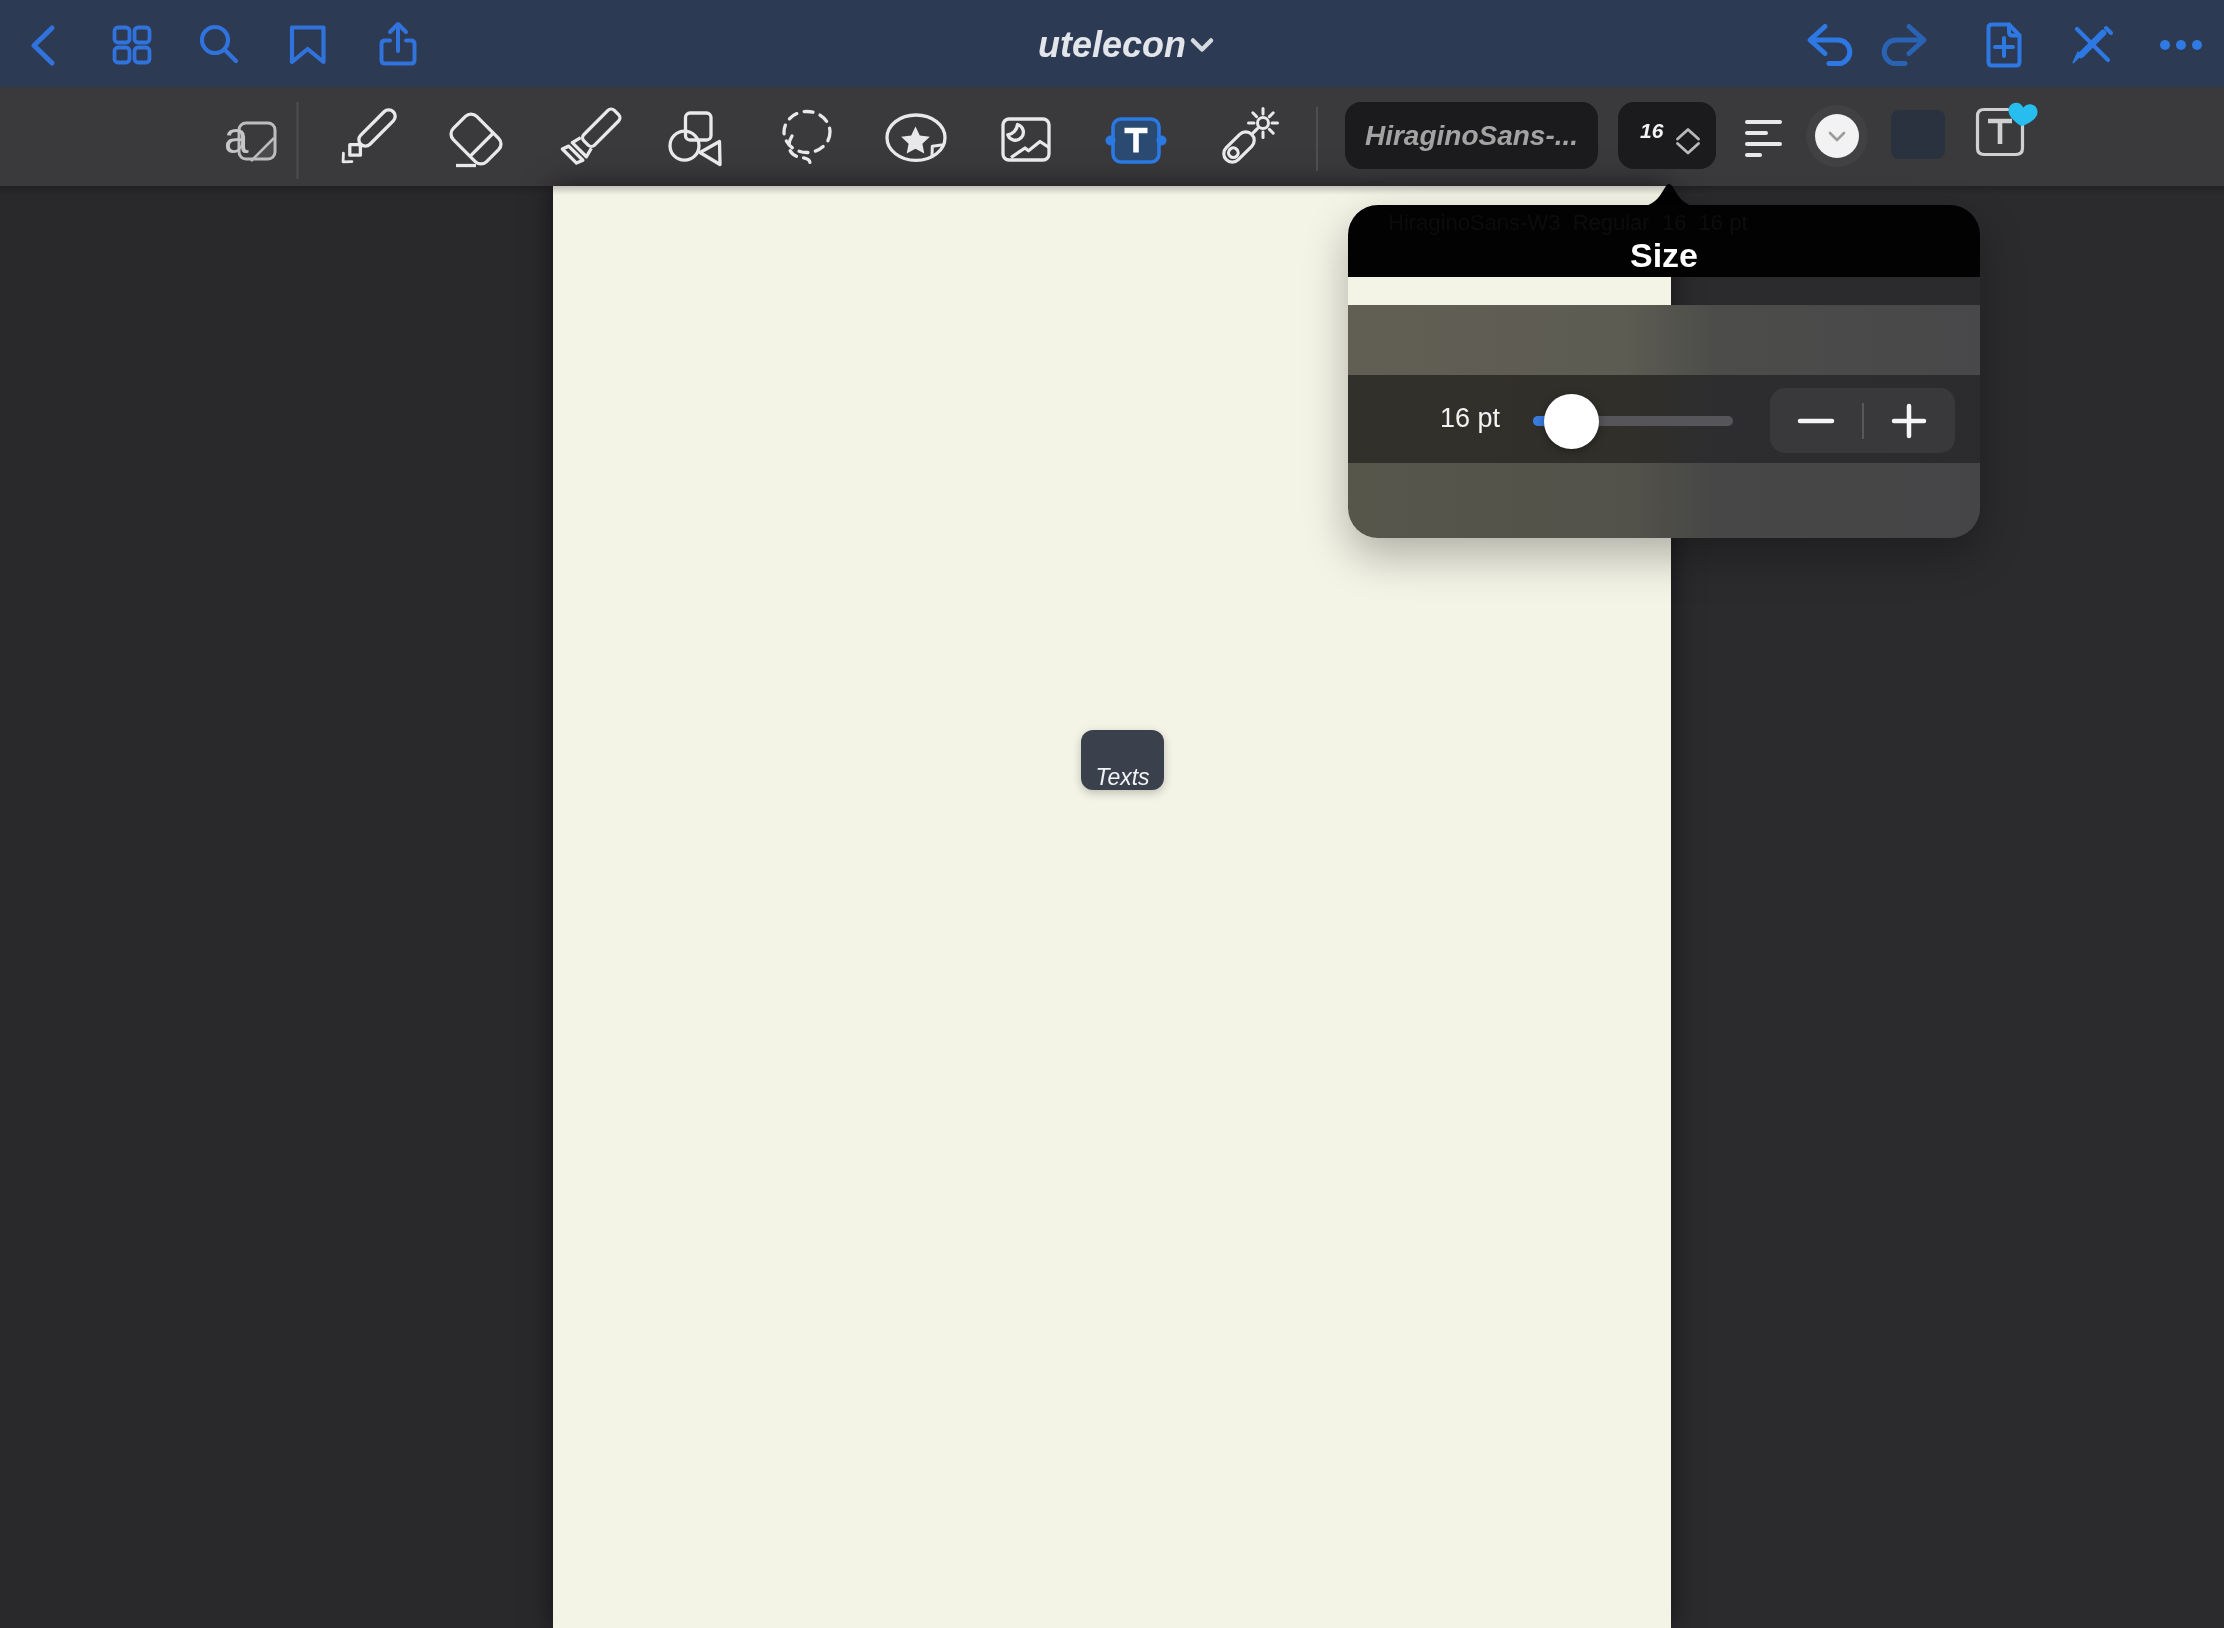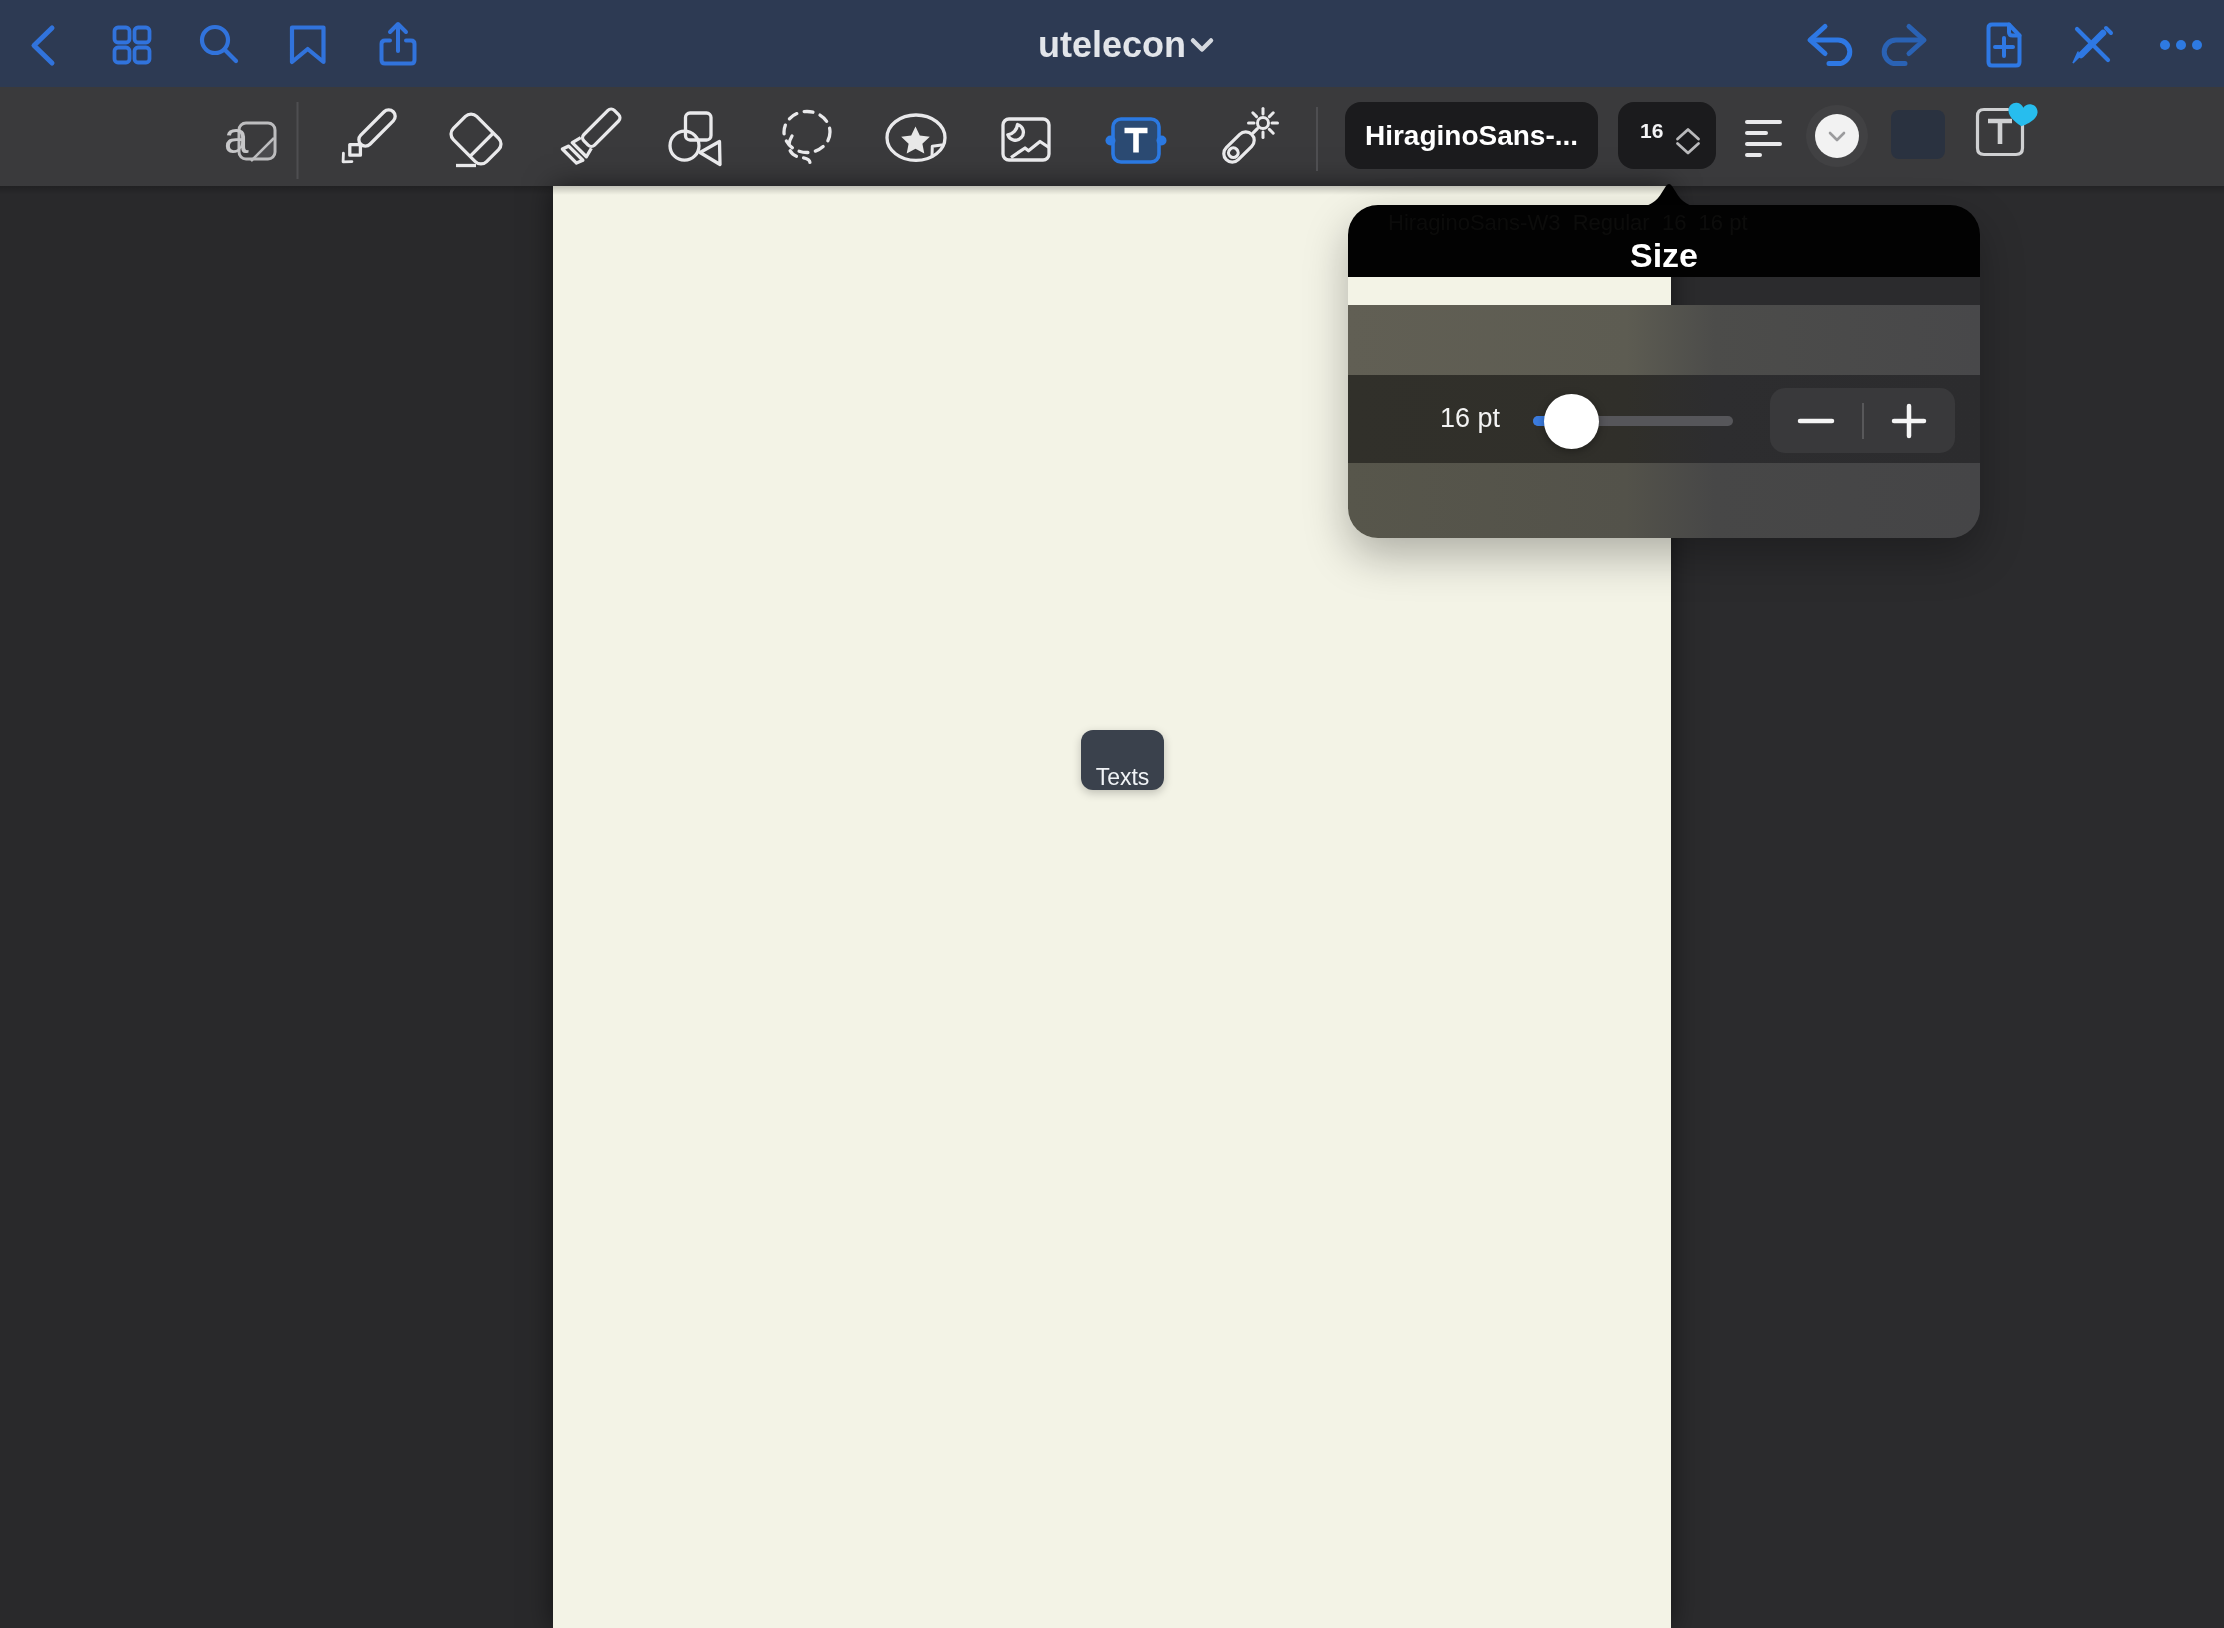--- a/index.html
+++ b/index.html
@@ -1,34 +1,34 @@
 <!DOCTYPE html>
 <html><head>
 <meta charset="utf-8">
 <style>
   html,body{margin:0;padding:0;}
   body{width:2224px;height:1628px;overflow:hidden;background:#272729;
        font-family:"Liberation Sans", sans-serif;-webkit-font-smoothing:antialiased;}
   .abs{position:absolute;}
-  #title,#chip,#fontpill,#sizepill{opacity:0.999;}
+  #title,#chip,#fontpill,#sizepill{opacity:0.999;font-style:italic;}
   #stage{position:relative;width:2224px;height:1628px;transform:translateZ(0);}
   
   #navbar{left:0;top:0;width:2224px;height:87px;background:#2d3a53;}
   #toolbar{left:0;top:87px;width:2224px;height:99px;background:#3a3a3c;}
   #canvasL{left:0;top:186px;width:553px;height:1442px;background:#29292b;}
   #canvasR{left:1671px;top:186px;width:553px;height:1442px;background:#2b2b2d;}
   #paper{left:553px;top:186px;width:1118px;height:1442px;background:#f3f3e6;
          box-shadow:0 0 26px rgba(0,0,0,0.55);}
   #title{top:24px;left:962px;width:300px;text-align:center;font-size:36px;font-weight:600;
          color:#e2e5ea;letter-spacing:0px;}
   
   .pill{background:#1b1b1d;border-radius:16px;}
   #fontpill{left:1345px;top:102px;width:253px;height:67px;}
   #fontpill span{position:absolute;width:100%;text-align:center;top:18px;font-size:28px;
-                 font-weight:600;color:#ffffff;}
+                 font-weight:600;color:#a3a3a3;}
   #sizepill{left:1618px;top:102px;width:98px;height:67px;}
   #sizepill span{position:absolute;left:22px;top:17px;font-size:21px;font-weight:600;color:#f4f4f6;}
   #navyswatch{left:1891px;top:110px;width:54px;height:49px;border-radius:8px;background:#2a3240;}
   
   #chip{left:1081px;top:730px;width:83px;height:60px;border-radius:12px;background:#3a414c;
         box-shadow:0 3px 10px rgba(0,0,0,0.22);}
   #chip span{position:absolute;width:100%;text-align:center;top:34px;font-size:23px;color:#f0f3f6;}
   
   #pop{left:1348px;top:205px;width:632px;height:333px;border-radius:30px;
        box-shadow:0 18px 44px rgba(0,0,0,0.28);overflow:hidden;}

